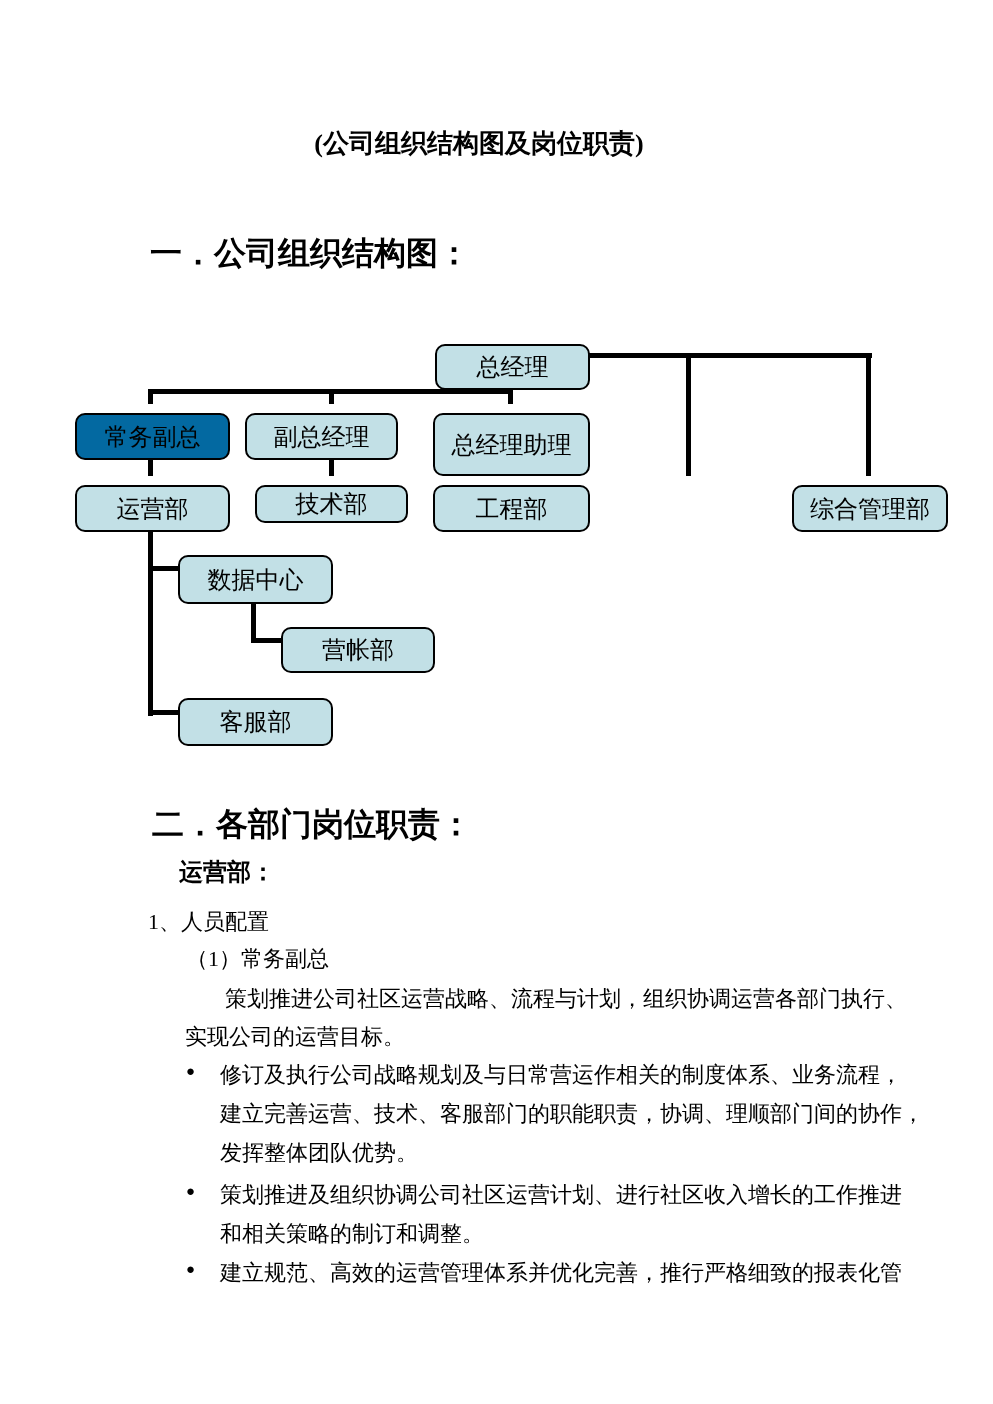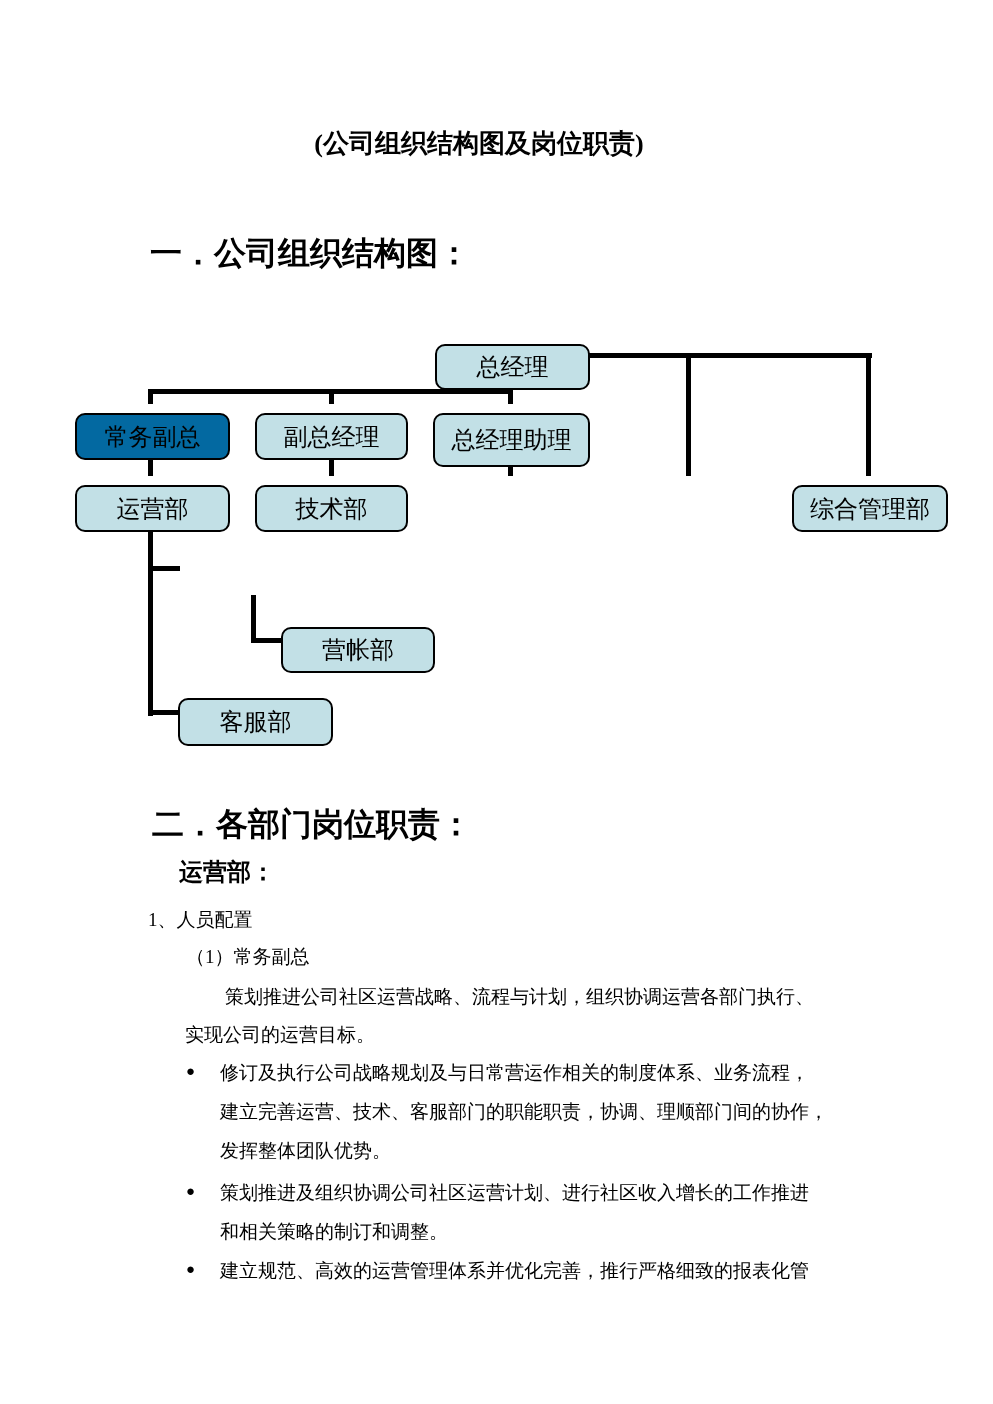--- a/index.html
+++ b/index.html
@@ -13,21 +13,21 @@
     overflow: hidden;
   }
   .abs { position: absolute; white-space: nowrap; }
   .doc-title {
     top: 126px; left: 0; width: 958px;
     text-align: center;
     font-size: 26px; font-weight: bold;
   }
   .h-sec { font-size: 32px; font-weight: bold; }
   .h-dept { font-size: 24px; font-weight: bold; margin-left: 27px; }
-  .txt { font-size: 19px; }
+  .txt { font-size: 22px; }
   .node {
     position: absolute;
     background: #c2e0e6;
     border: 2px solid #000000;
     border-radius: 10px;
     box-sizing: border-box;
     display: flex;
     align-items: center;
     justify-content: center;
     font-size: 24px;
@@ -58,25 +58,27 @@
     <div class="conn" style="left: 329px; top: 451px; width: 5px; height: 25px; background: rgb(0, 0, 0);"></div>
     <div class="conn" style="left: 508px; top: 451px; width: 5px; height: 25px; background: rgb(0, 0, 0);"></div>
     <div class="conn" style="left: 148px; top: 523px; width: 5px; height: 193px; background: rgb(0, 0, 0);"></div>
     <div class="conn" style="left: 148px; top: 566px; width: 32px; height: 5px; background: rgb(0, 0, 0);"></div>
     <div class="conn" style="left: 148px; top: 710px; width: 32px; height: 5px; background: rgb(0, 0, 0);"></div>
     <div class="conn" style="left: 251px; top: 595px; width: 5px; height: 48px; background: rgb(0, 0, 0);"></div>
     <div class="conn" style="left: 251px; top: 638px; width: 32px; height: 5px; background: rgb(0, 0, 0);"></div>
 
     <div class="node" style="left: 435px; top: 335px; width: 155px; height: 46px; background: rgb(194, 224, 230); border-color: rgb(0, 0, 0);">总经理</div>
     <div class="node" style="left: 75px; top: 404px; width: 155px; height: 47px; background: #0369a1; border-color: rgb(0, 0, 0);">常务副总</div>
-    <div class="node" style="left: 255px; top: 404px; width: 153px; height: 47px; background: rgb(194, 224, 230); border-color: rgb(0, 0, 0);">副总经理</div>
-    <div class="node" style="left: 433px; top: 404px; width: 157px; height: 54px; background: rgb(194, 224, 230); border-color: rgb(0, 0, 0);">总经理助理</div>
+    <div class="node" style="left: 245px; top: 404px; width: 153px; height: 47px; background: rgb(194, 224, 230); border-color: rgb(0, 0, 0);">副总经理</div>
+    <div class="node" style="left: 433px; top: 404px; width: 157px; height: 63px; background: rgb(194, 224, 230); border-color: rgb(0, 0, 0);">总经理助理</div>
     <div class="node" style="left: 75px; top: 476px; width: 155px; height: 47px; background: rgb(194, 224, 230); border-color: rgb(0, 0, 0);">运营部</div>
-    <div class="node" style="left: 255px; top: 476px; width: 153px; height: 47px; background: rgb(194, 224, 230); border-color: rgb(0, 0, 0);">技术部</div>
+    <div class="node" style="left: 255px; top: 476px; width: 153px; height: 38px; background: rgb(194, 224, 230); border-color: rgb(0, 0, 0);">技术部</div>
+    <div class="node" style="left: 433px; top: 476px; width: 157px; height: 47px; background: rgb(194, 224, 230); border-color: rgb(0, 0, 0);">工程部</div>
     <div class="node" style="left: 792px; top: 476px; width: 156px; height: 47px; background: rgb(194, 224, 230); border-color: rgb(0, 0, 0);">综合管理部</div>
+    <div class="node" style="left: 178px; top: 546px; width: 155px; height: 49px; background: rgb(194, 224, 230); border-color: rgb(0, 0, 0);">数据中心</div>
     <div class="node" style="left: 281px; top: 618px; width: 154px; height: 46px; background: rgb(194, 224, 230); border-color: rgb(0, 0, 0);">营帐部</div>
     <div class="node" style="left: 178px; top: 689px; width: 155px; height: 48px; background: rgb(194, 224, 230); border-color: rgb(0, 0, 0);">客服部</div>
   </div>
 
   <div class="abs h-sec" style="top:803px; left:152px;">二．各部门岗位职责：</div>
 
   <div class="abs h-dept" style="top:856px; left:152px;">运营部：</div>
 
   <div class="abs txt" style="top:907px; left:148px;">1、人员配置</div>
 

